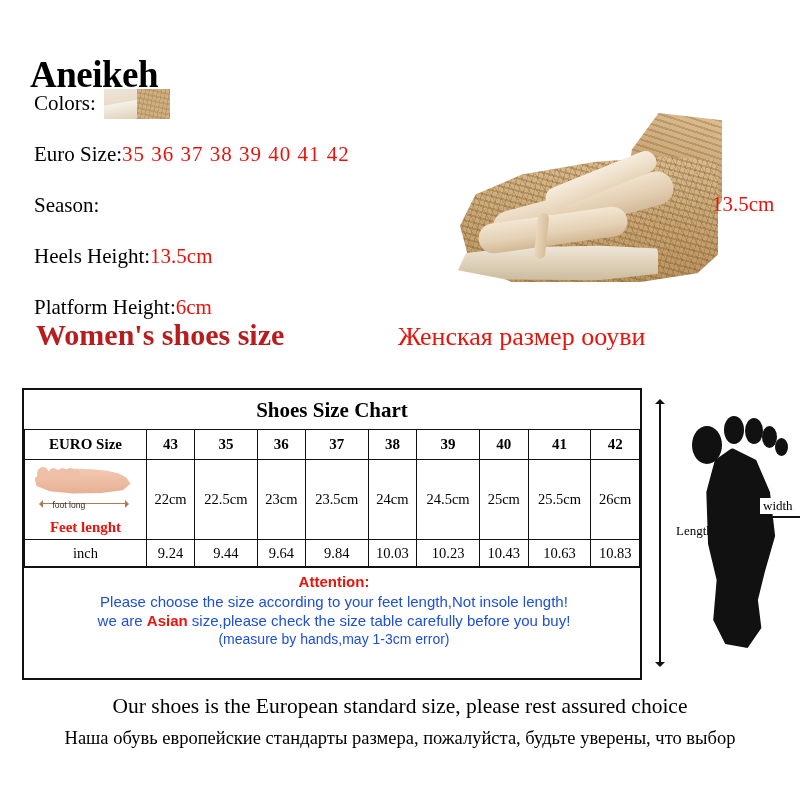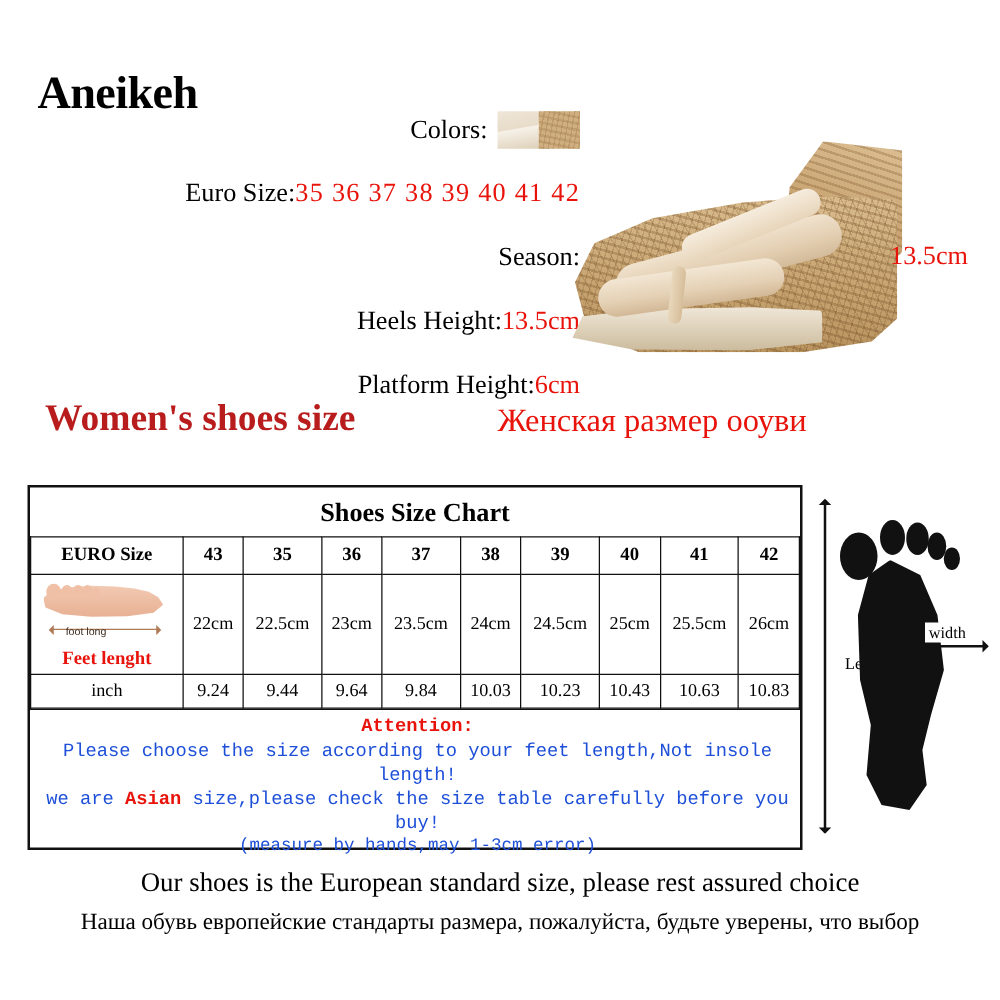--- a/index.html
+++ b/index.html
@@ -21,21 +21,20 @@
     margin-top: 31px;
   }
 
   
   .specs { position: absolute; left: 34px; top: 78px; width: 430px; }
   .spec-row {
     display: flex; align-items: center;
     height: 51px;
     font-size: 21px;
     color: #000;
-    justify-content: flex-end;
   }
   .spec-label { white-space: nowrap; font-family: "Liberation Serif", serif; }
   .spec-value { color: #e8140c; white-space: nowrap; font-family: "Liberation Serif", serif; }
   .spec-value.sizes { letter-spacing: 1px; }
 
   
   .swatches { display: flex; margin-left: 8px; border:0; }
   .swatch { width: 33px; height: 30px; }
   .sw-cream {
     background: linear-gradient(170deg,#efe6d8 0%, #e8dcc9 45%, #f6f1e8 48%, #ded0b9 100%);
@@ -184,33 +183,33 @@
   .footlen-txt {
     position: absolute; left: 26px; top: 37px; font-size: 8.5px; color: #3a2b1f;
     font-family: "Liberation Sans", sans-serif;
   }
   .feet-label {
     font-size: 15px; font-weight: bold; color: #e8140c;
   }
   .attention-block {
     border-top: 1.5px solid #111;
     text-align: center; padding: 5px 4px 6px 8px;
-    font-family: Liberation Mono, monospace;
+    font-family: Liberation Sans, sans-serif;
   }
   .attn-head { color: #e8140c; font-weight: bold; font-size: 15px; margin-bottom: 2px; }
   .attn-line { font-size: 15px; color: #1d4fd8; line-height: 19px; }
   .attn-line b { color: #e8140c; }
   .attn-line.small { font-size: 14px; }
 
   
   .foot-diagram {
     position: absolute; left: 648px; top: 388px; width: 146px; height: 292px;
   }
   .bigfoot {
-    position: absolute; left: 20px; top: 26px; width: 104px; height: 238px; text-decoration: underline;
+    position: absolute; left: 40px; top: 26px; width: 104px; height: 238px; text-decoration: underline;
   }
   .bf-sole {
     position: absolute; left: 8px; top: 34px; width: 86px; height: 200px;
     background: #111;
     clip-path: polygon(42% 0%, 70% 6%, 86% 22%, 92% 44%, 80% 62%, 72% 76%, 76% 90%, 60% 100%, 34% 98%, 20% 86%, 24% 66%, 14% 48%, 12% 22%, 22% 6%);
     border-radius: 40px 40px 30px 30px;
   }
   .bf-toes i {
     position: absolute; background: #111; border-radius: 50%;
   }

